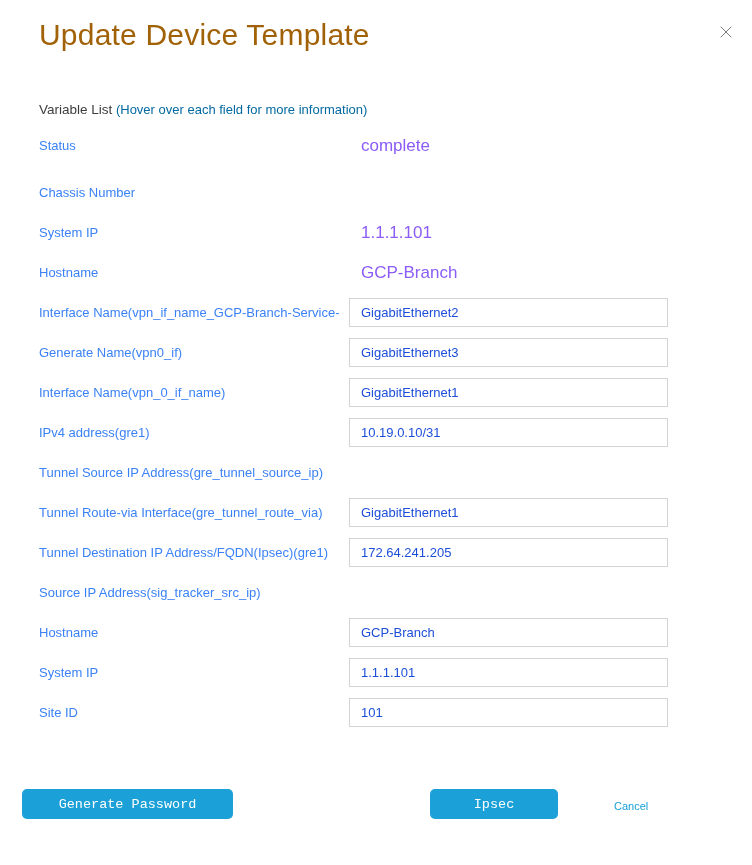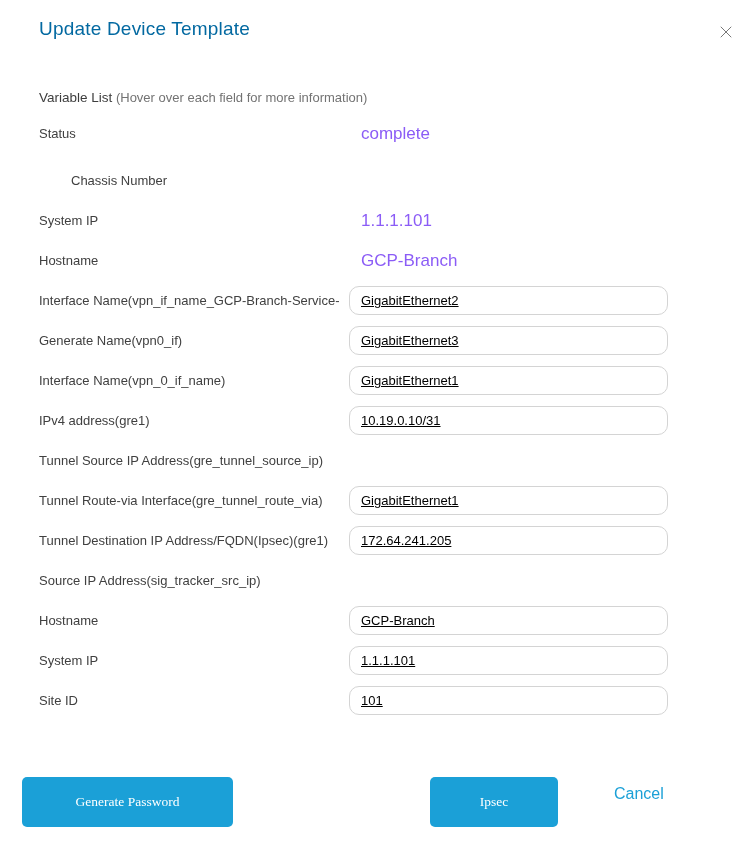--- a/index.html
+++ b/index.html
@@ -14,88 +14,87 @@
   .close-btn {
     position: absolute; top: 5px; right: 17px;
     width: 18px; height: 18px;
     display: flex; align-items: center; justify-content: center;
     cursor: pointer;
   }
   .close-btn svg { width: 14px; height: 14px; }
 
   .title {
     margin: 18px 0 0 39px;
-    font-size: 19px;
+    font-size: 30px;
     font-weight: 400;
-    color: #0369a1;
+    color: #a16207;
     letter-spacing: 0.2px;
   }
 
   .section-heading {
     margin: 50px 0 0 39px;
     font-size: 13px;
     line-height: 16px;
   }
   .heading-bold { font-weight: normal; color: #3d3d3d; font-size: 13.5px; }
-  .heading-note { font-weight: 400; color: #737373; }
+  .heading-note { font-weight: 400; color: #0369a1; }
 
   .rows { margin: 13px 0 0 39px; }
   .row {
     display: flex;
     align-items: center;
     height: 29px;
     margin-bottom: 11px;
   }
-  .row.spacer-before { margin-top: 18px; margin-left: 32px; }
+  .row.spacer-before { margin-top: 18px; }
   .row-label {
     width: 310px;
     flex: 0 0 310px;
     font-size: 13px;
-    color: #404040;
+    color: #3b82f6;
     white-space: nowrap;
     overflow: hidden;
   }
   .row-value-static {
     font-size: 17px;
     color: #8b5cf6;
     padding-left: 12px;
     white-space: nowrap;
   }
   input.row-input {
     width: 319px;
     height: 29px;
     border: 1px solid #d4d4d4;
-    border-radius: 10px;
+    border-radius: 0;
     padding: 0 11px;
     font-size: 13px;
-    color: #000000;
+    color: #1d4ed8;
     font-family: inherit;
     background: #fff;
     outline: none;
-    text-decoration: underline;
   }
 
   .footer { position: relative; margin-top: 62px; height: 33px; }
   .btn {
-    height: 50px;
+    height: 30px;
     border: none;
     border-radius: 5px;
     background: #1BA0D7;
     color: #ffffff;
     font-size: 13.5px;
-    font-family: Liberation Serif, serif;
+    font-family: Liberation Mono, monospace;
     cursor: pointer;
   }
   .btn-generate { position: absolute; left: 22px; top: 0; width: 211px; }
   .btn-update { position: absolute; left: 430px; top: 0; width: 128px; }
   .cancel-link {
     position: absolute; left: 614px; top: 50%;
     transform: translateY(-50%);
     color: #1BA0D7;
-    font-size: 16px;
+    font-size: 11px;
     cursor: pointer;
     background: none; border: none; font-family: inherit;
   }
 </style>
 </head>
 <body>
 
 <div class="dialog">
 
   <div class="close-btn">

